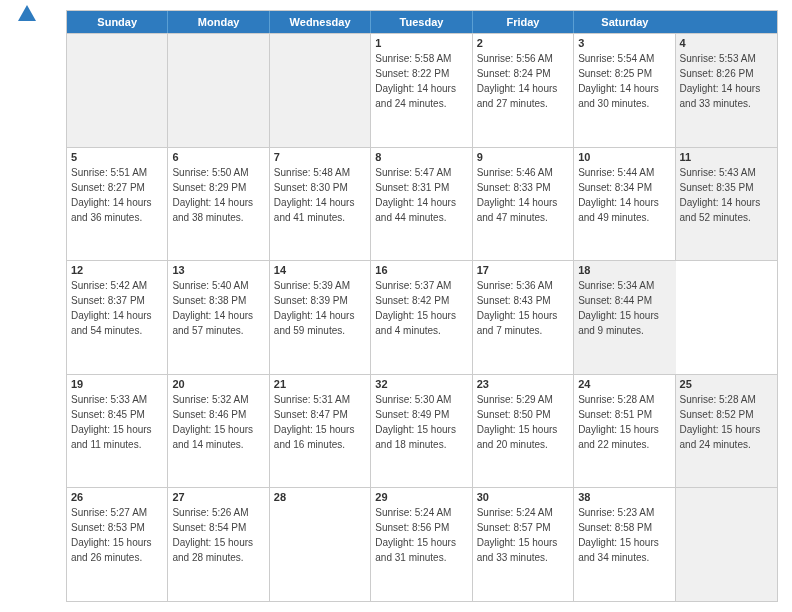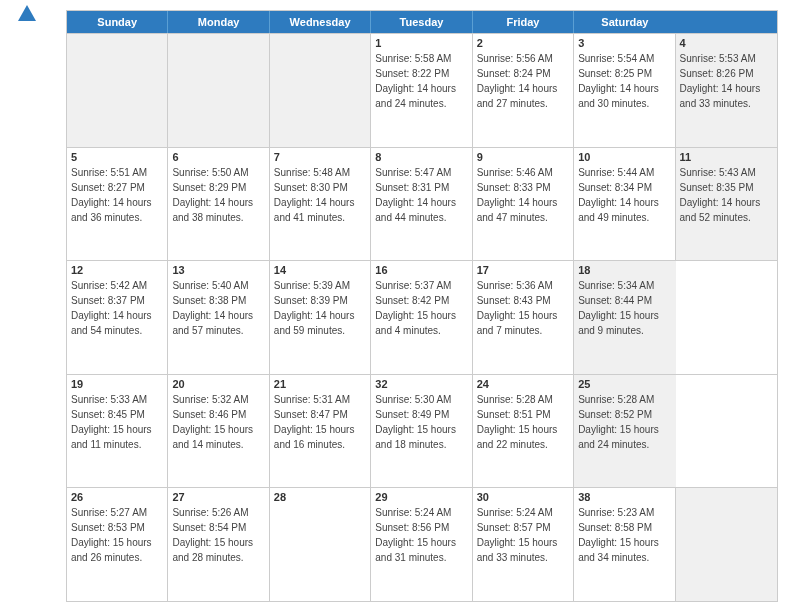--- a/index.html
+++ b/index.html
@@ -226,20 +226,24 @@
           </div>
           <div class="cal-cell">
             <div class="day-number">21</div>
             <div class="sun-info">Sunrise: 5:31 AM<br>Sunset: 8:47 PM<br>Daylight: 15 hours and 16 minutes.</div>
           </div>
           <div class="cal-cell">
             <div class="day-number">32</div>
             <div class="sun-info">Sunrise: 5:30 AM<br>Sunset: 8:49 PM<br>Daylight: 15 hours and 18 minutes.</div>
           </div>
           <div class="cal-cell">
+            <div class="day-number">23</div>
+            <div class="sun-info">Sunrise: 5:29 AM<br>Sunset: 8:50 PM<br>Daylight: 15 hours and 20 minutes.</div>
+          </div>
+          <div class="cal-cell">
             <div class="day-number">24</div>
             <div class="sun-info">Sunrise: 5:28 AM<br>Sunset: 8:51 PM<br>Daylight: 15 hours and 22 minutes.</div>
           </div>
           <div class="cal-cell shaded">
             <div class="day-number">25</div>
             <div class="sun-info">Sunrise: 5:28 AM<br>Sunset: 8:52 PM<br>Daylight: 15 hours and 24 minutes.</div>
           </div>
         </div>
         <div class="cal-week">
           <div class="cal-cell">

